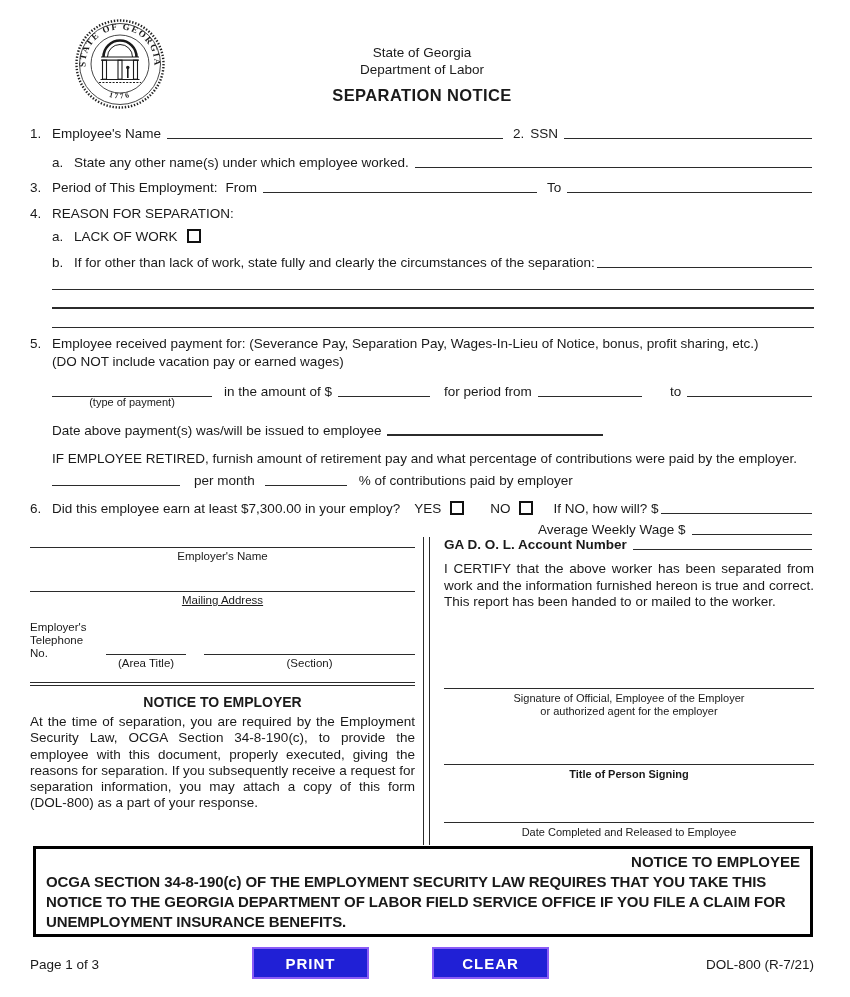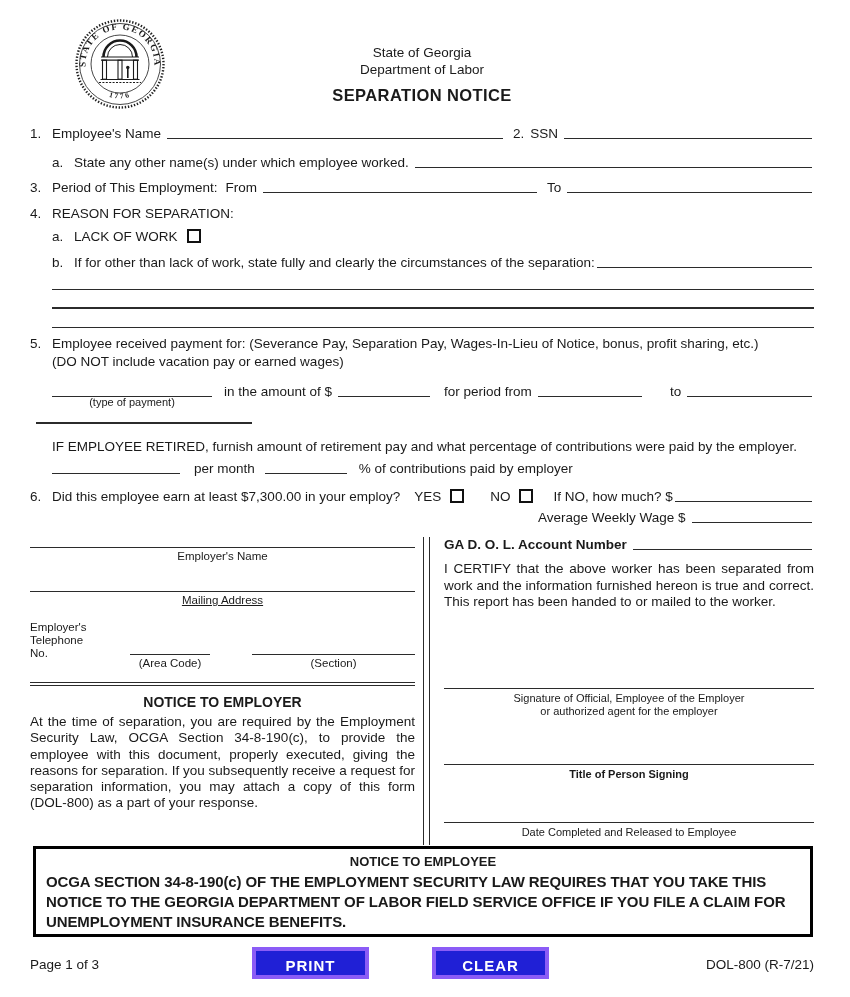--- a/index.html
+++ b/index.html
@@ -58,21 +58,21 @@
 
   .fld { position:relative; }
   .fline { border-bottom:1px solid #2b2b2b; height:0; }
   .fcap { text-align:center; font-size:11.5px; line-height:13px; padding-top:2px; }
 
   .csz-row { display:flex; margin-top:32px; }
   .csz-row .fld.city { width:198px; }
   .csz-row .fld.state { width:58px; margin-left:16px; }
   .csz-row .fld.zip { flex:1; margin-left:14px; }
 
-  .tel-row { display:flex; align-items:flex-end; margin-top:14px;gap:24px; }
+  .tel-row { display:flex; align-items:flex-end; margin-top:14px; }
   .tel-label { width:72px; flex:none; font-size:11.5px; line-height:13px; margin-bottom:10px; }
   .tel-row .fld.area { width:80px; margin-left:4px; }
   .tel-row .fld.number { flex:1; margin-left:18px; }
 
   .dbl-hr { margin-top:12px; height:4px; border-top:1px solid #2b2b2b; border-bottom:1px solid #2b2b2b; }
   .ne-title { text-align:center; font-weight:bold; font-size:14px; margin-top:8px; }
   .ne-body { margin-top:4px; text-align:justify; line-height:16.3px; }
 
   .acct-row { display:flex; align-items:flex-end; }
   .acct-lbl { font-weight:bold; font-size:13.5px; white-space:nowrap; }
@@ -81,30 +81,30 @@
   .sigblock { border-top:1px solid #2b2b2b; padding-top:3px; text-align:center; font-size:11px; line-height:13px; }
   .sig1 { margin-top:77px; }
   .sig2 { margin-top:46px;font-weight:bold; }
   .sig3 { margin-top:41px; }
 
   
   .notice-box {
     position:absolute; left:33px; right:37px; top:846px; height:91px;
     border:3px solid #000; padding:4px 10px 0 10px;
   }
-  .nb-title { text-align:center; font-weight:bold; font-size:13px; line-height:18px; }
+  .nb-title { text-align:right; font-weight:bold; font-size:15px; line-height:18px; }
   .nb-body { font-weight:bold; font-size:15px; line-height:20px; margin-top:1px; letter-spacing:-.1px; }
 
   
   .footer { position:absolute; left:30px; right:36px; top:946px; height:40px; }
   .page-label { position:absolute; left:0; top:11px; }
   .form-code { position:absolute; right:0; top:11px; }
   .btn {
     position:absolute; top:1px; width:117px; height:32px;
-    background:#2020d6; border:4px solid #8b5cf6;
+    background:#2020d6; border:2px solid #8b5cf6;
     color:#fff; font-family:"Liberation Sans",sans-serif;
     font-size:15px; font-weight:bold; letter-spacing:1px;
     text-align:center; line-height:30px; cursor:pointer;
   }
   .btn-print { left:222px; }
   .btn-clear { left:402px; }
 </style>
 </head>
 <body>
 
@@ -204,41 +204,42 @@
     </span>
     <span class="lbl" style="margin-left:10px;">in the amount of $</span>
     <span class="line" style="width:92px;"></span>
     <span class="lbl" style="margin-left:12px;">for period from</span>
     <span class="line" style="width:104px;"></span>
     <span class="lbl" style="margin-left:26px;">to</span>
     <span class="line grow"></span>
   </div>
 
   <div class="row" style="margin-top:22px;">
+    <span class="lbl" style="margin-left:22px;">Date above payment(s) was/will be issued to employee</span>
     <span class="line thick" style="width:216px;"></span>
   </div>
 
   <div class="row" style="margin-top:11px;">
     <span class="lbl" style="margin-left:22px;">IF EMPLOYEE RETIRED, furnish amount of retirement pay and what percentage of contributions were paid by the employer.</span>
   </div>
   <div class="row" style="margin-top:5px;">
     <span class="line" style="width:128px; margin-left:22px;"></span>
     <span class="lbl" style="margin-left:12px;">per month</span>
     <span class="line" style="width:82px; margin-left:10px;"></span>
     <span class="lbl" style="margin-left:10px;">% of contributions paid by employer</span>
   </div>
 
   <div class="row" style="margin-top:11px;">
     <span class="num">6.</span>
     <span class="lbl">Did this employee earn at least $7,300.00 in your employ?</span>
     <span class="lbl" style="margin-left:14px;">YES</span>
     <span class="cb"></span>
     <span class="lbl" style="margin-left:26px;">NO</span>
     <span class="cb"></span>
-    <span class="lbl" style="margin-left:20px;">If NO, how much? $</span>
+    <span class="lbl" style="margin-left:20px;">If NO, how will? $</span>
     <span class="line grow" style="margin-left:2px;"></span>
   </div>
   <div class="row" style="margin-top:4px;">
     <span class="lbl" style="margin-left:508px;">Average Weekly Wage $</span>
     <span class="line grow"></span>
   </div>
 
   <div class="two-col">
     <div class="col-left">
       <div class="fld" style="margin-top:10px;">
@@ -246,21 +247,21 @@
         <div class="fcap">Employer's Name</div>
       </div>
       <div class="fld" style="margin-top:28px;text-decoration:underline;">
         <div class="fline"></div>
         <div class="fcap">Mailing Address</div>
       </div>
       <div class="tel-row">
         <div class="tel-label">Employer's Telephone No.</div>
         <div class="fld area">
           <div class="fline"></div>
-          <div class="fcap">(Area Code)</div>
+          <div class="fcap">(Area Title)</div>
         </div>
         <div class="fld number">
           <div class="fline"></div>
           <div class="fcap">(Section)</div>
         </div>
       </div>
       <div class="dbl-hr"></div>
       <div class="ne-title">NOTICE TO EMPLOYER</div>
       <div class="ne-body">At the time of separation, you are required by the Employment Security Law, OCGA Section 34-8-190(c), to provide the employee with this document, properly executed, giving the reasons for separation. If you subsequently receive a request for separation information, you may attach a copy of this form (DOL-800) as a part of your response.</div>
     </div>

